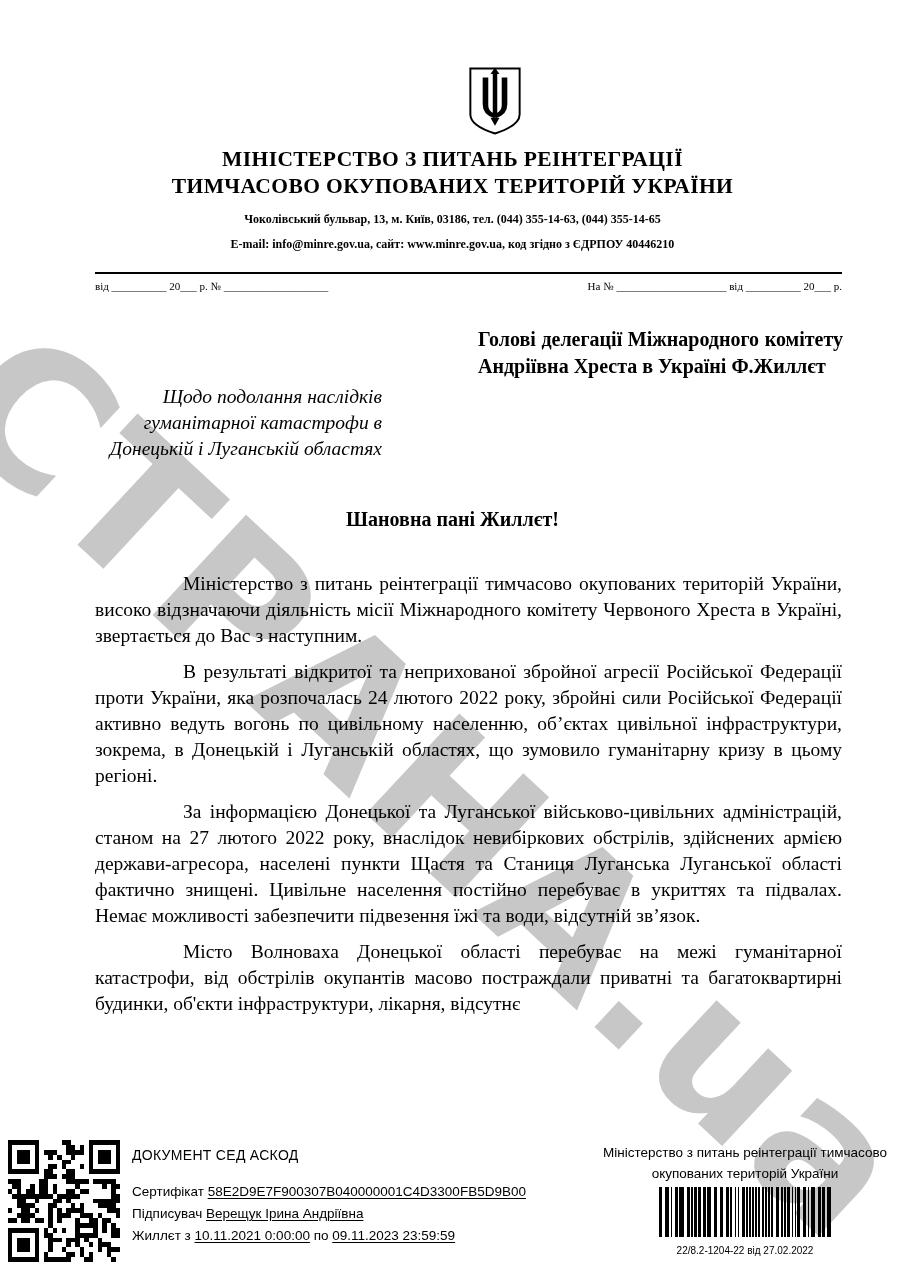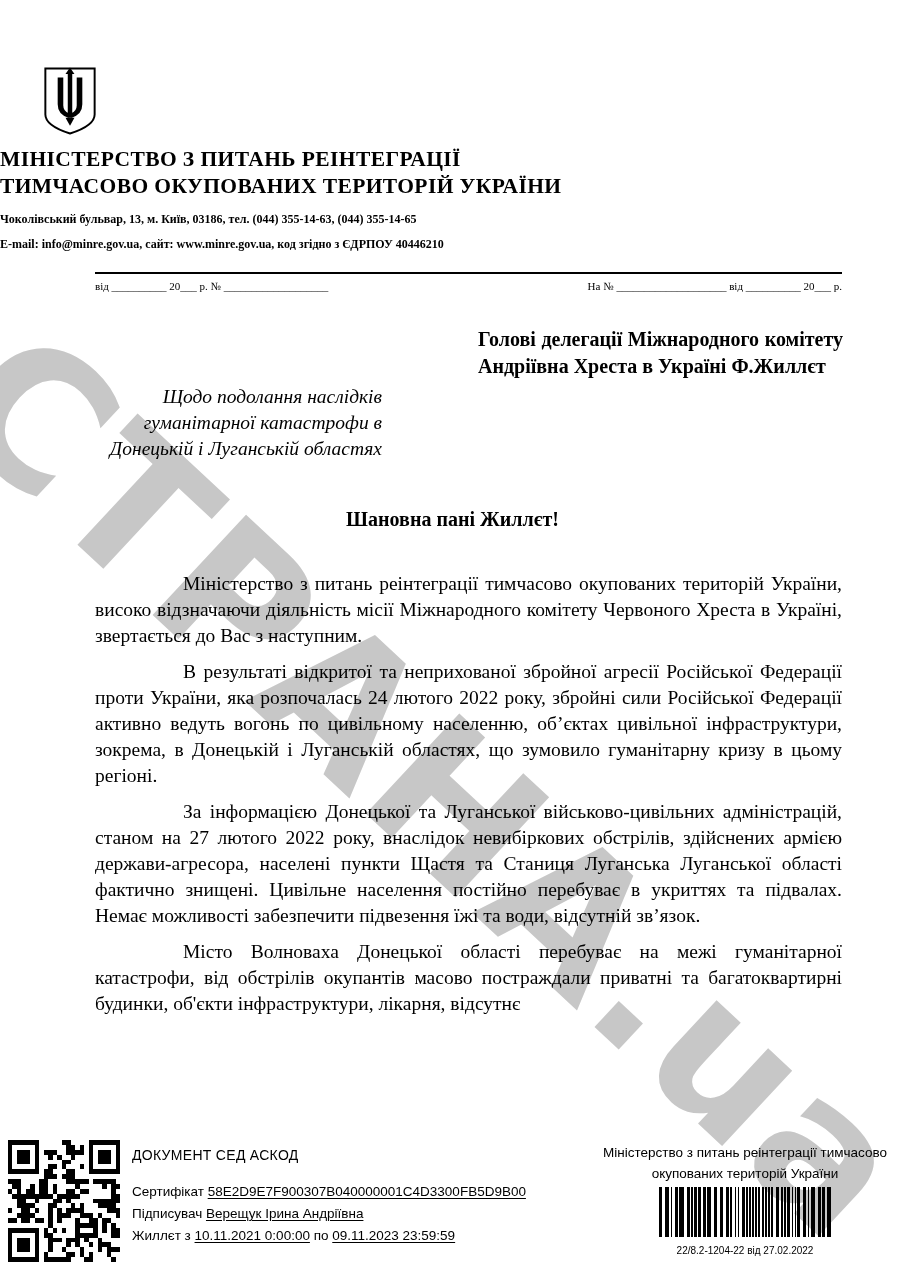--- a/index.html
+++ b/index.html
@@ -22,21 +22,21 @@
     font-size:188px;
     letter-spacing:4px;
     line-height:1;
     color:#c7c7c7;
     white-space:nowrap;
     z-index:0;
     user-select:none;
   }
   .content{position:relative;z-index:1;}
   
-  .header{padding-top:66px;}
+  .header{padding-top:66px;text-align:center;}
   .emblem{position:relative;left:42px;display:inline-block;}
   .title{
     font-weight:bold;
     font-size:21.5px;
     line-height:27px;
     letter-spacing:.4px;
     margin-top:6px;
   }
   .title + .title{margin-top:0;}
   .addr{font-size:12px;margin-top:12px;font-weight:bold;}

